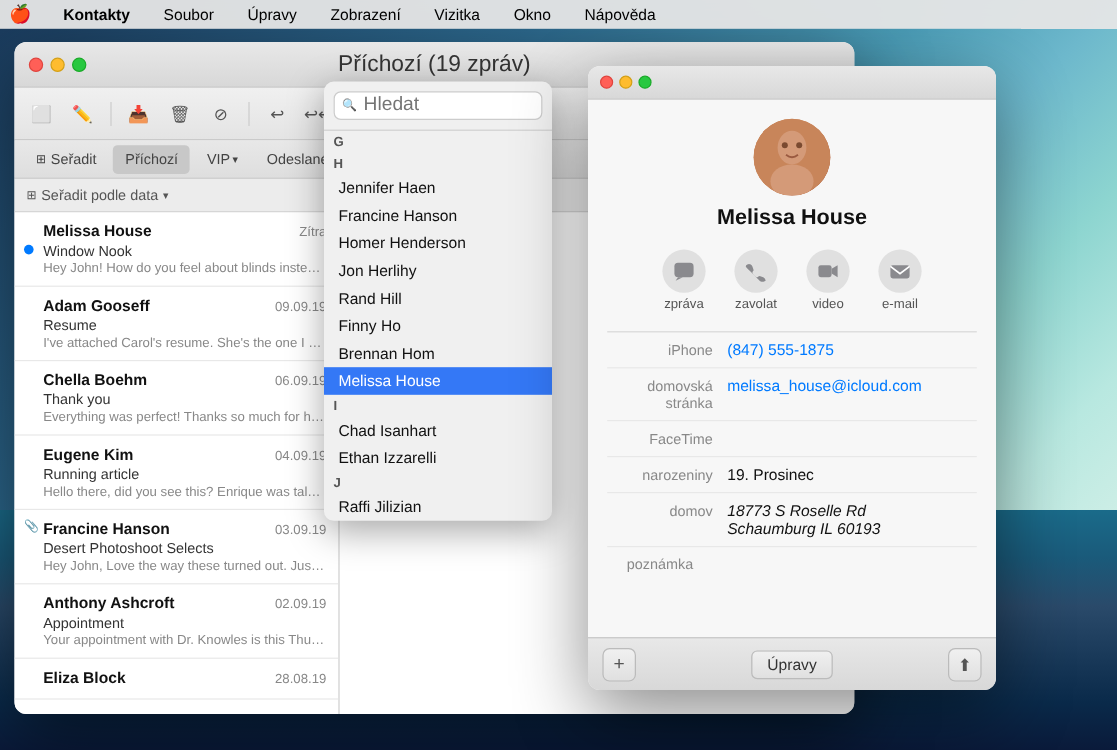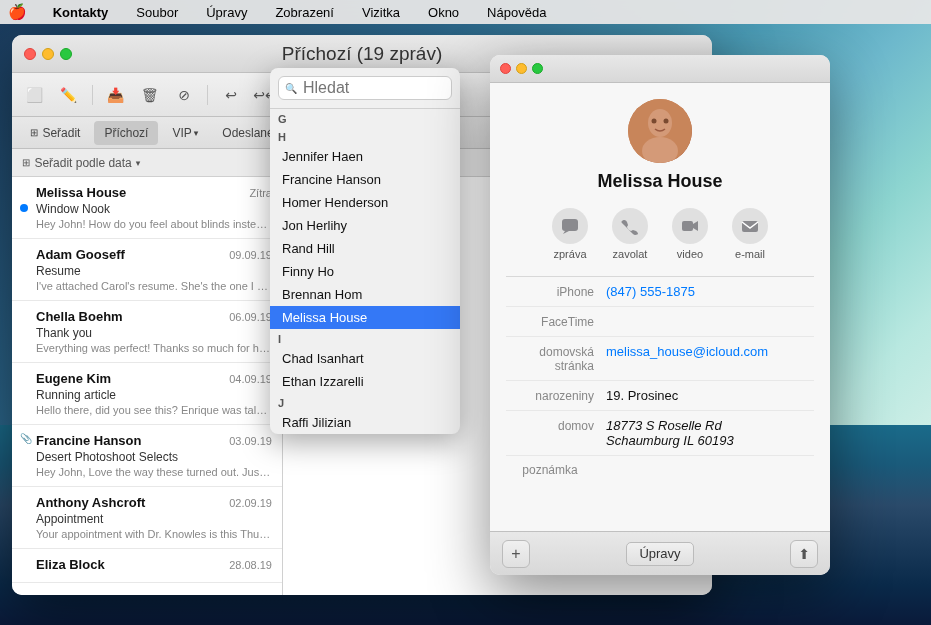--- a/index.html
+++ b/index.html
@@ -736,26 +736,26 @@
         <span class="contact-action-label">e-mail</span>
       </div>
     </div>
 
     <div class="contact-fields">
       <div class="contact-field-row">
         <span class="contact-field-label">iPhone</span>
         <span class="contact-field-value link">(847) 555-1875</span>
       </div>
       <div class="contact-field-row">
+        <span class="contact-field-label">domovská stránka</span>
+        <span class="contact-field-value link">melissa_house@icloud.com</span>
+      </div>
+      <div class="contact-field-row">
         <span class="contact-field-label">FaceTime</span>
         <span class="contact-field-value"></span>
-      </div>
-      <div class="contact-field-row">
-        <span class="contact-field-label">domovská stránka</span>
-        <span class="contact-field-value link">melissa_house@icloud.com</span>
       </div>
       <div class="contact-field-row">
         <span class="contact-field-label">narozeniny</span>
         <span class="contact-field-value">19. Prosinec</span>
       </div>
       <div class="contact-field-row">
         <span class="contact-field-label">domov</span>
         <span class="contact-field-value" style="white-space:pre-line;font-style:italic;">18773 S Roselle Rd
 Schaumburg IL 60193</span>
       </div>

